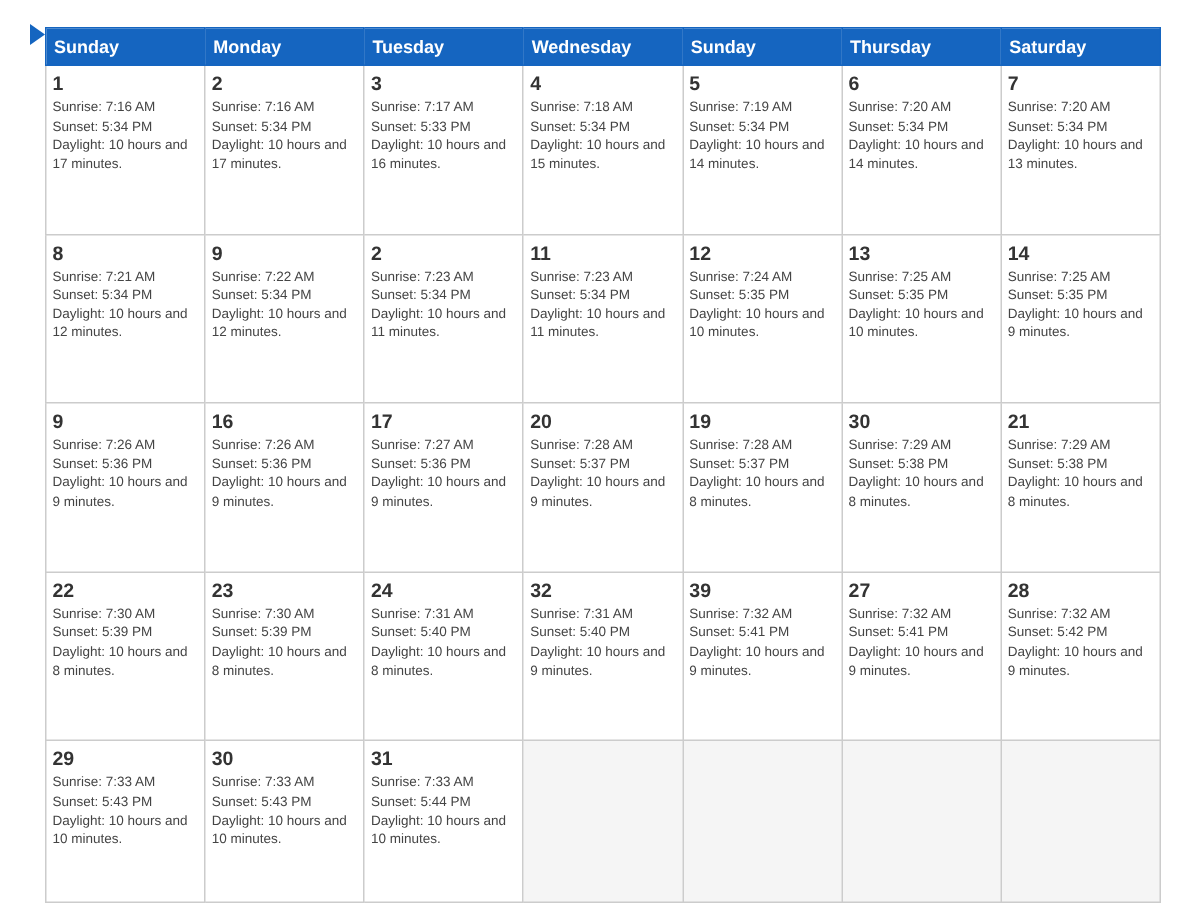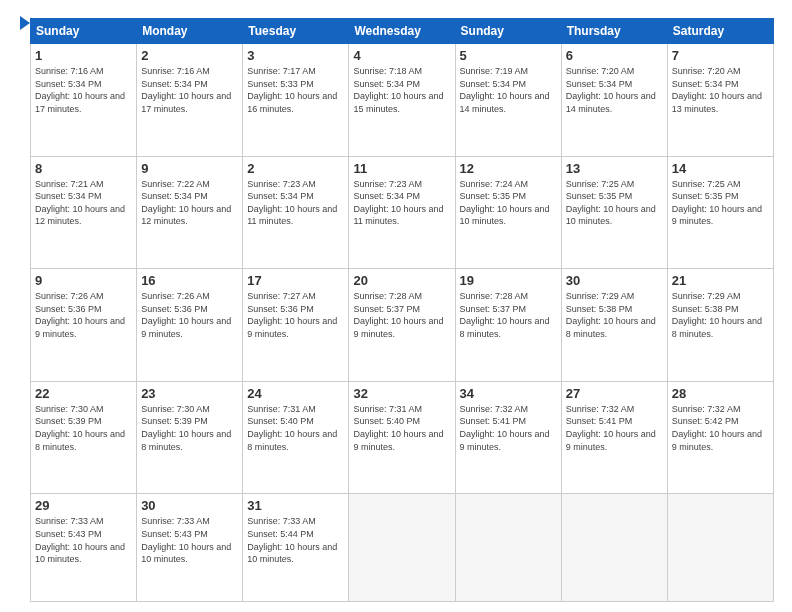--- a/index.html
+++ b/index.html
@@ -239,21 +239,21 @@
           </td>
           <td>
             <span class="day-num">24</span>
             <div class="day-info">Sunrise: 7:31 AM<br>Sunset: 5:40 PM<br>Daylight: 10 hours and 8 minutes.</div>
           </td>
           <td>
             <span class="day-num">32</span>
             <div class="day-info">Sunrise: 7:31 AM<br>Sunset: 5:40 PM<br>Daylight: 10 hours and 9 minutes.</div>
           </td>
           <td>
-            <span class="day-num">34</span>
+            <span class="day-num">39</span>
             <div class="day-info">Sunrise: 7:32 AM<br>Sunset: 5:41 PM<br>Daylight: 10 hours and 9 minutes.</div>
           </td>
           <td>
             <span class="day-num">27</span>
             <div class="day-info">Sunrise: 7:32 AM<br>Sunset: 5:41 PM<br>Daylight: 10 hours and 9 minutes.</div>
           </td>
           <td>
             <span class="day-num">28</span>
             <div class="day-info">Sunrise: 7:32 AM<br>Sunset: 5:42 PM<br>Daylight: 10 hours and 9 minutes.</div>
           </td>

